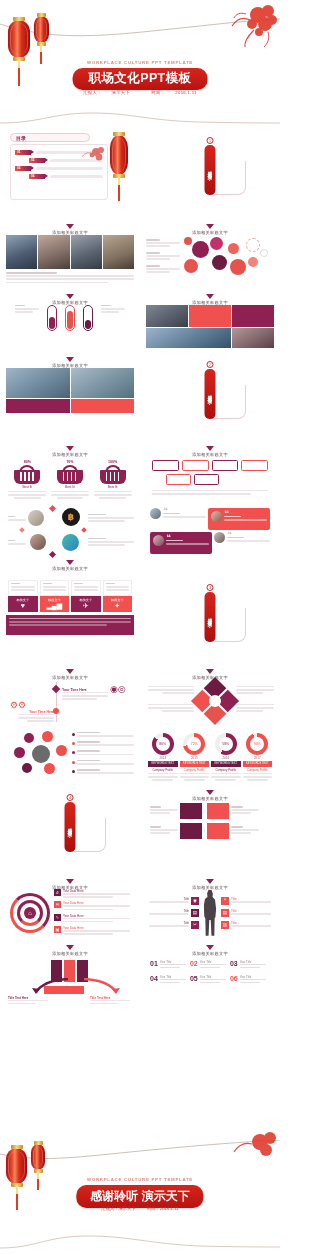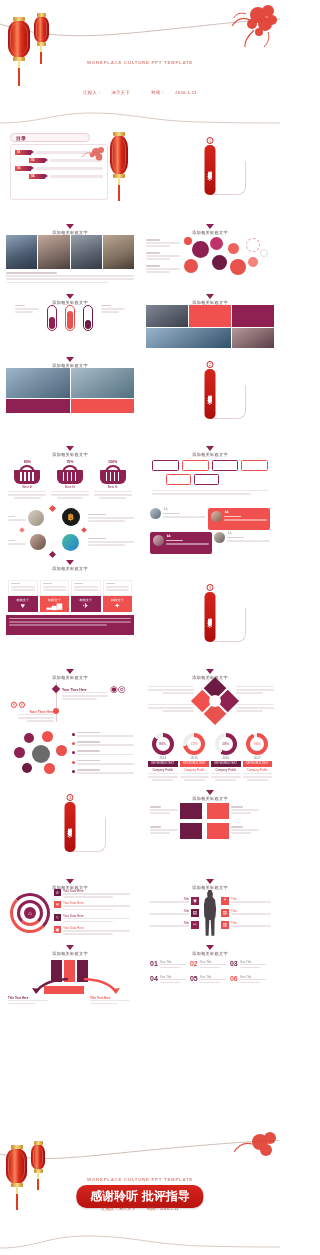--- a/index.html
+++ b/index.html
@@ -180,20 +180,23 @@
           <circle cx="47" cy="30" r="4"></circle>
         <path d="M38 18 C30 14, 24 18, 20 24" stroke="#e03b2e" stroke-width="1.2" fill="none"></path>
         <path d="M42 28 C36 34, 32 40, 33 45" stroke="#e03b2e" stroke-width="1.2" fill="none"></path>
         <path d="M56 30 C58 36, 56 41, 52 45" stroke="#e03b2e" stroke-width="1" fill="none"></path>
         <path d="M34 12 C28 10, 24 12, 22 16" stroke="#e03b2e" stroke-width="1" fill="none"></path>
       </g>
     </svg>
 
     <div class="cover-sub">WORKPLACE CULTURE  PPT TEMPLATE</div>
 
+    <div class="cover-banner">
+      <div class="t">职场文化PPT模板</div>
+    </div>
 
     <div class="cover-meta">
       <span><span>汇报人：</span><span>演示天下</span></span>
       <span><span>时间：</span><span>2016.1.11</span></span>
     </div>
 
     <svg class="wave" style="top:112px;" viewBox="0 0 280 16" preserveAspectRatio="none">
       <path d="M0 11 C40 11, 52 1, 92 1 C132 1, 150 9, 200 10 C240 11, 262 11, 280 11" stroke="#c9b2a8" stroke-width="0.7" fill="none"></path>
     </svg>
   </div>
@@ -1054,21 +1057,21 @@
         <circle cx="44" cy="30" r="8"></circle>
           <circle cx="54" cy="26" r="6"></circle>
           <circle cx="50" cy="38" r="6"></circle>
         <path d="M36 32 C28 30, 22 34, 18 40" stroke="#e03b2e" stroke-width="1.2" fill="none"></path>
       </g>
     </svg>
 
     <div style="position:absolute;left:0;right:0;top:45px;text-align:center;font-size:4.4px;letter-spacing:.7px;color:#d9897f;font-weight:bold;">WORKPLACE CULTURE  PPT TEMPLATE</div>
 
     <div class="ftr-banner" style="position:absolute;top:53px;">
-      <div class="t">感谢聆听 批评指导</div>
+      <div class="t">感谢聆听 演示天下</div>
     </div>
 
     <div style="position:absolute;left:0;right:0;top:74px;text-align:center;font-size:4.3px;color:#b9433a;">
       <span style="margin:0 5px"><span>汇报人：</span><span>演示天下</span></span>
       <span style="margin:0 5px"><span>时间：</span><span>2016.1.11</span></span>
     </div>
 
     <svg style="position:absolute;left:0;top:100px;width:280px;height:20px;" viewBox="0 0 280 20" preserveAspectRatio="none">
       <path d="M0 16 C36 16, 46 4, 88 4 C130 4, 150 12, 200 14 C240 15, 262 15, 280 15" stroke="#c9b2a8" stroke-width="0.7" fill="none"></path>
     </svg>

